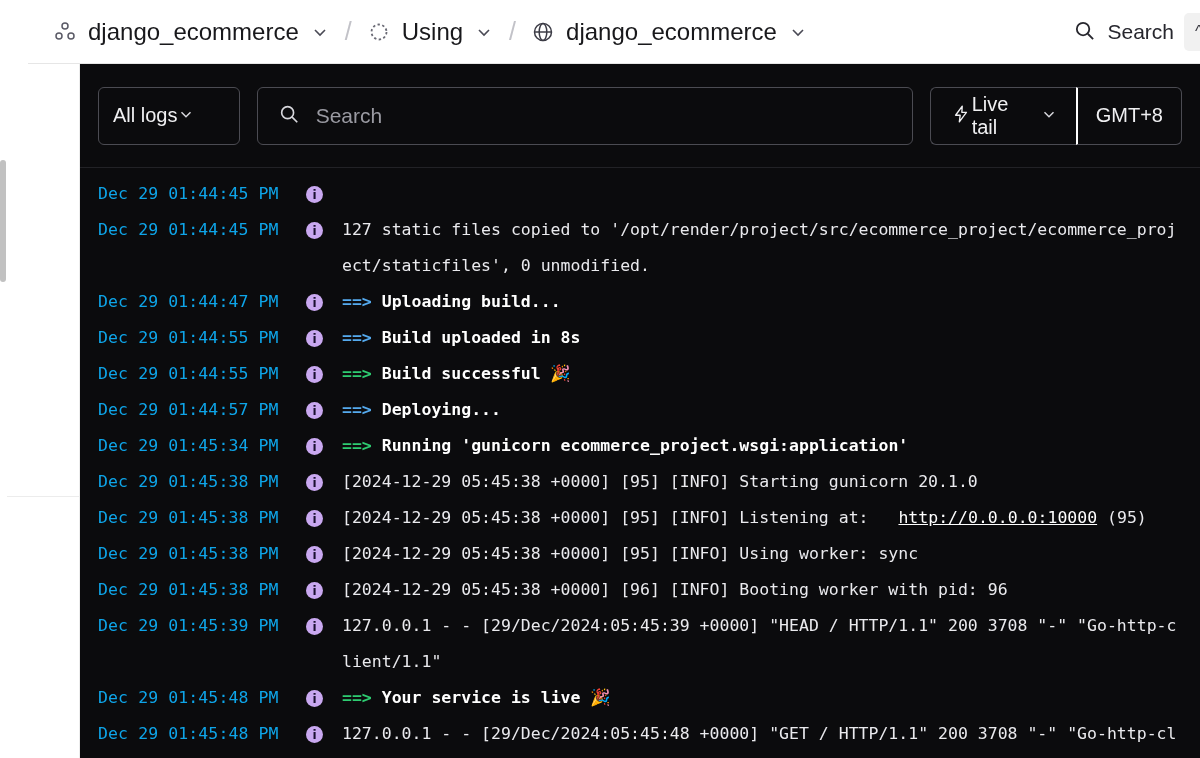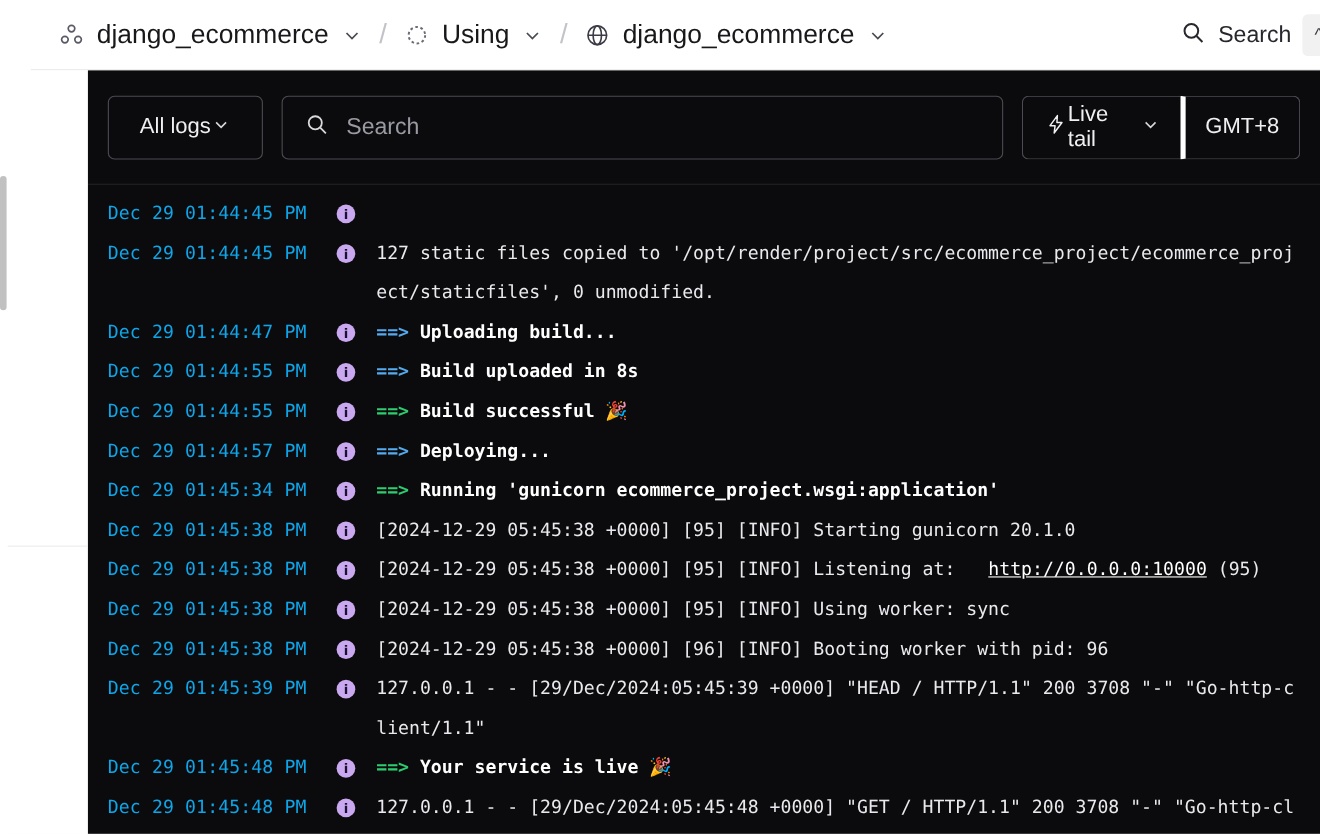--- a/index.html
+++ b/index.html
@@ -99,42 +99,42 @@
   .ctl {
     border: 1px solid #4b4b52;
     border-radius: 6px;
     height: 58px;
     display: flex; align-items: center;
     background: transparent;
     cursor: pointer;
   }
   .all-logs {
     width: 142px;
-    justify-content: center; 
+    justify-content: flex-start; 
     padding: 0 14px;
   }
   .all-logs .lbl { font-size: 20px; color: #f0f0f2; }
   .searchbox {
     flex: none; width: 656px; margin-left: 17px;
     padding: 0 20px; gap: 16px; cursor: text;
   }
   .searchbox .ph { font-size: 21px; color: #9a9aa2; }
   .right-ctls {
     margin-left: 17px;
     display: flex; align-items: stretch;
   }
   .live-tail {
     padding: 0 18px 0 20px; gap: 1px;
     border-right: none;
     border-top-right-radius: 0; border-bottom-right-radius: 0;
   }
   .live-tail .lbl { font-size: 20px; color: #f0f0f2; }
   .gmt {
     padding: 0 18px; 
-    border-left: 5px solid #ffffff;
+    border-left: 2px solid #ffffff;
     border-top-left-radius: 0; border-bottom-left-radius: 0;
   }
   .gmt .lbl { font-size: 20px; color: #f0f0f2; white-space: nowrap; }
 
   
   .log-list {
     position: relative;
     padding: 8px 0 0 0;
     font-family: "DejaVu Sans Mono", monospace;
     font-size: 16.5px;

